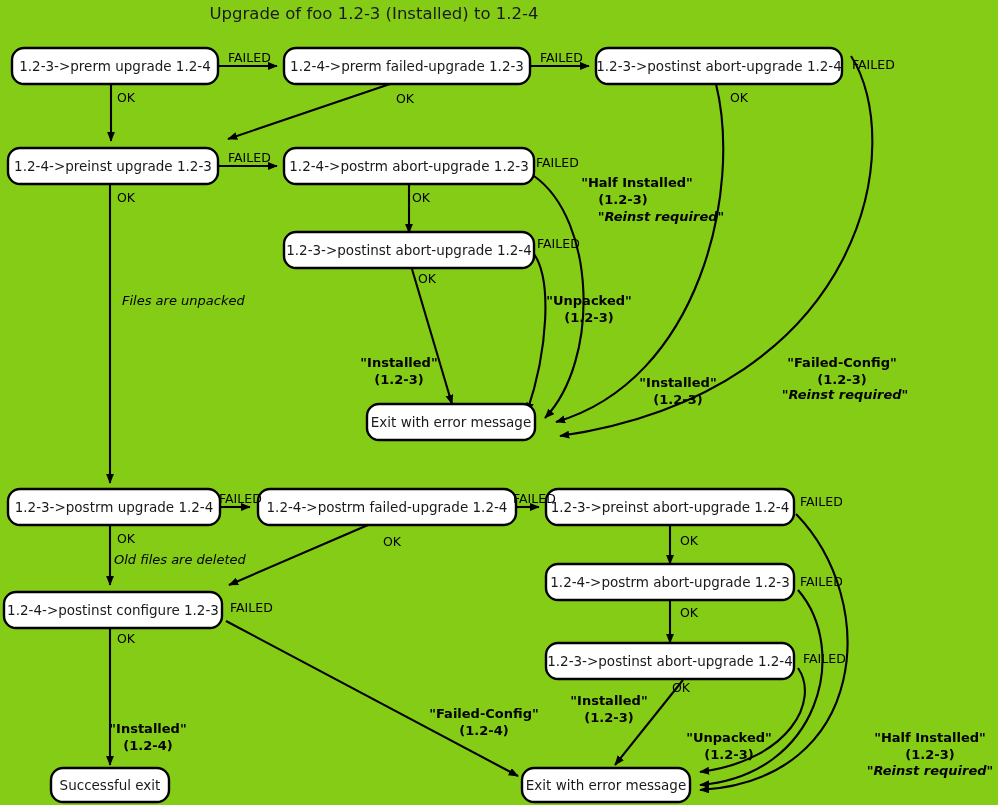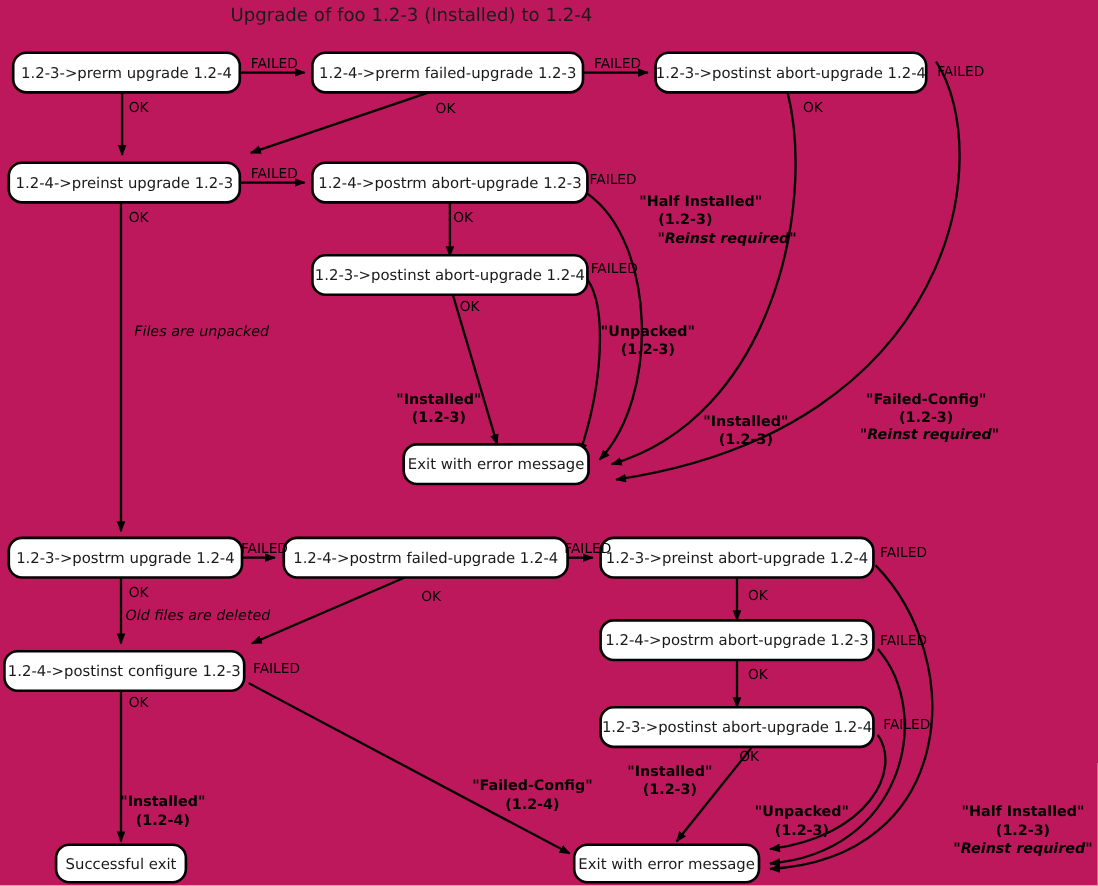--- a/index.html
+++ b/index.html
@@ -1,17 +1,17 @@
 <!DOCTYPE html>
 <html><head>
 <meta charset="utf-8">
 <style>
   html,body{margin:0;padding:0;background:#ffffff;}
   body{width:998px;height:805px;overflow:hidden;font-family:"DejaVu Sans",sans-serif;}
-  #stage{position:relative;width:998px;height:805px;background:#be185d;}
+  #stage{position:relative;width:998px;height:805px;background:#84cc16;}
   svg{display:block;}
   .box-rect{fill:#ffffff;stroke:#000000;stroke-width:2.4;}
   .box-label{font-family:"DejaVu Sans",sans-serif;font-size:13.5px;fill:#1a1a1a;text-anchor:middle;dominant-baseline:middle;}
   .edge{fill:none;stroke:#000000;stroke-width:2.1;}
   .edge-label{font-family:"DejaVu Sans",sans-serif;font-size:12.5px;fill:#000;}
   .state-label{font-family:"DejaVu Sans",sans-serif;font-size:13px;font-weight:bold;fill:#000;text-anchor:middle;}
   .state-label.it{font-style:italic;}
   .note{font-family:"DejaVu Sans",sans-serif;font-size:13px;font-style:italic;fill:#000;}
   .title{font-family:"DejaVu Sans",sans-serif;font-size:16.5px;fill:#1a1a1a;text-anchor:middle;}
 </style>

